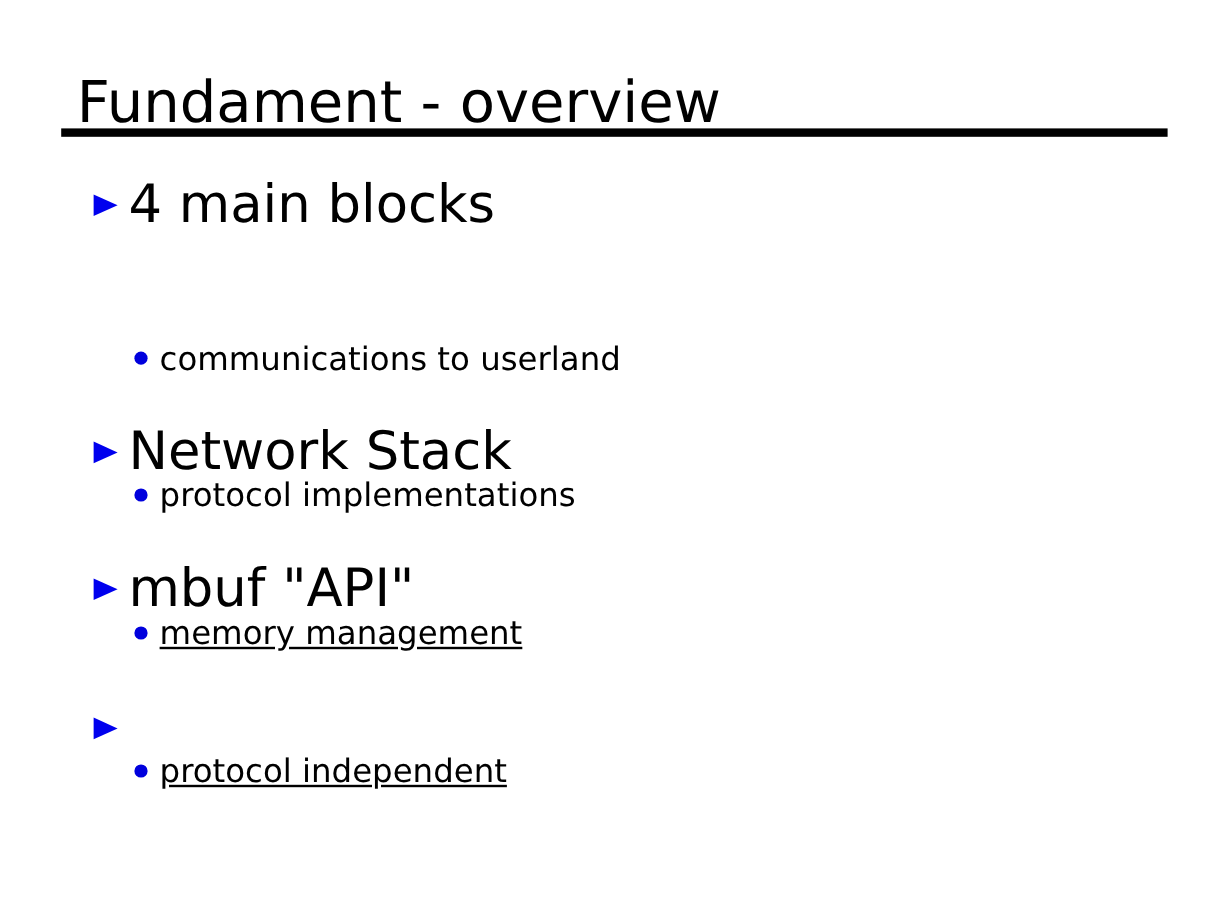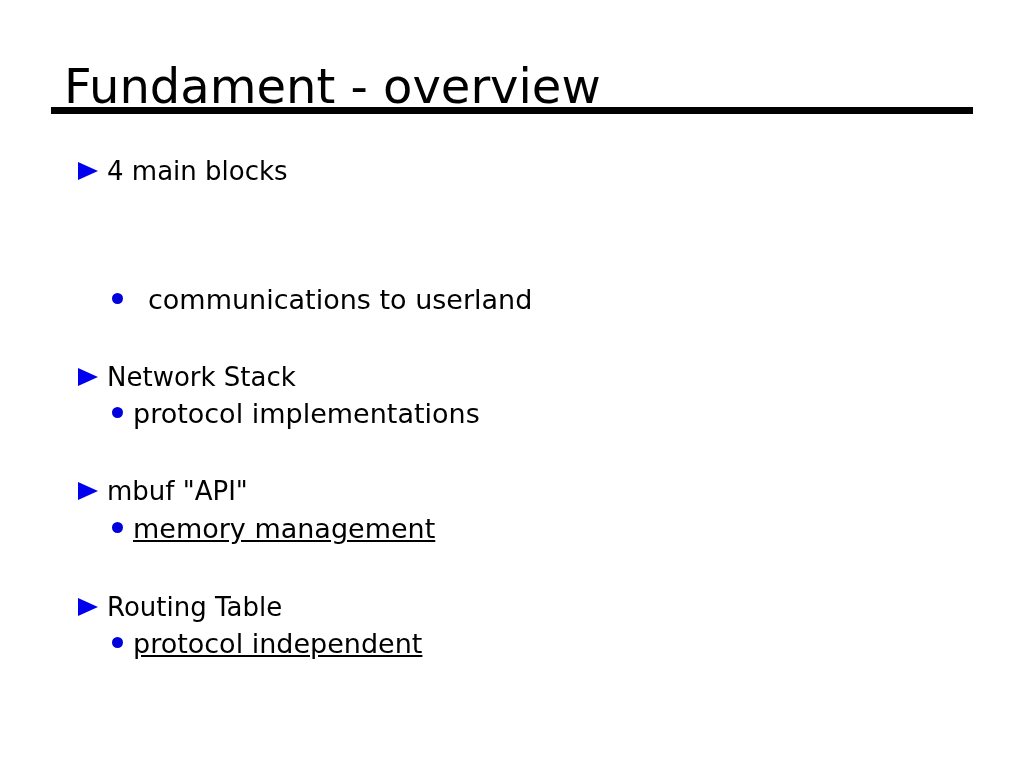--- a/index.html
+++ b/index.html
@@ -34,21 +34,21 @@
     width: 922px;
     height: 7px;
     background: #000000;
   }
   .l1-row {
     position: absolute;
     left: 78px;
     height: 36px;
     display: flex;
     align-items: center;
-    font-size: 26px;
+    font-size: 44px;
     line-height: 36px;
     white-space: nowrap;
     justify-content: space-between;
   }
   .tri-bullet {
     width: 0;
     height: 0;
     border-left: 20px solid #0000ee;
     border-top: 9px solid transparent;
     border-bottom: 9px solid transparent;
@@ -73,21 +73,21 @@
     margin-right: 10px;
     margin-top: -3px;
     flex: none;
   }
   
   .l1-0 { top: 153px; }
   .l1-1 { top: 244px; }
   .l1-2 { top: 359px; }
   .l1-3 { top: 473px; }
   .l1-4 { top: 589px; }
-  .l2-1 { top: 284px; gap: 15px; }
+  .l2-1 { top: 284px; }
   .l2-2 { top: 398px; }
   .l2-3 { top: 513px; text-decoration: underline; }
   .l2-4 { top: 628px; text-decoration: underline; }
 </style>
 </head>
 <body>
 
 <div class="slide">
 
   <h1 class="slide-title">Fundament - overview</h1>
@@ -117,20 +117,19 @@
     <span class="tri-bullet"></span>
     <span>mbuf "API"</span>
   </div>
   <div class="l2-row l2-3">
     <span class="dot-bullet"></span>
     <span>memory management</span>
   </div>
 
   <div class="l1-row l1-4">
     <span class="tri-bullet"></span>
-    <span>Routing Table</span>
   </div>
   <div class="l2-row l2-4">
     <span class="dot-bullet"></span>
     <span>protocol independent</span>
   </div>
 
 </div>
 
 </body></html>

